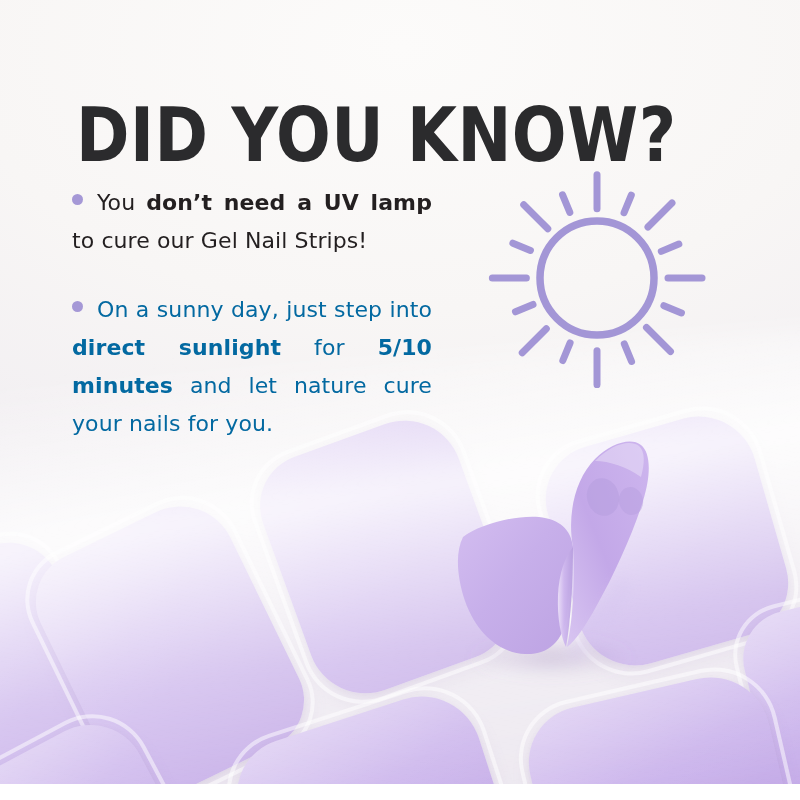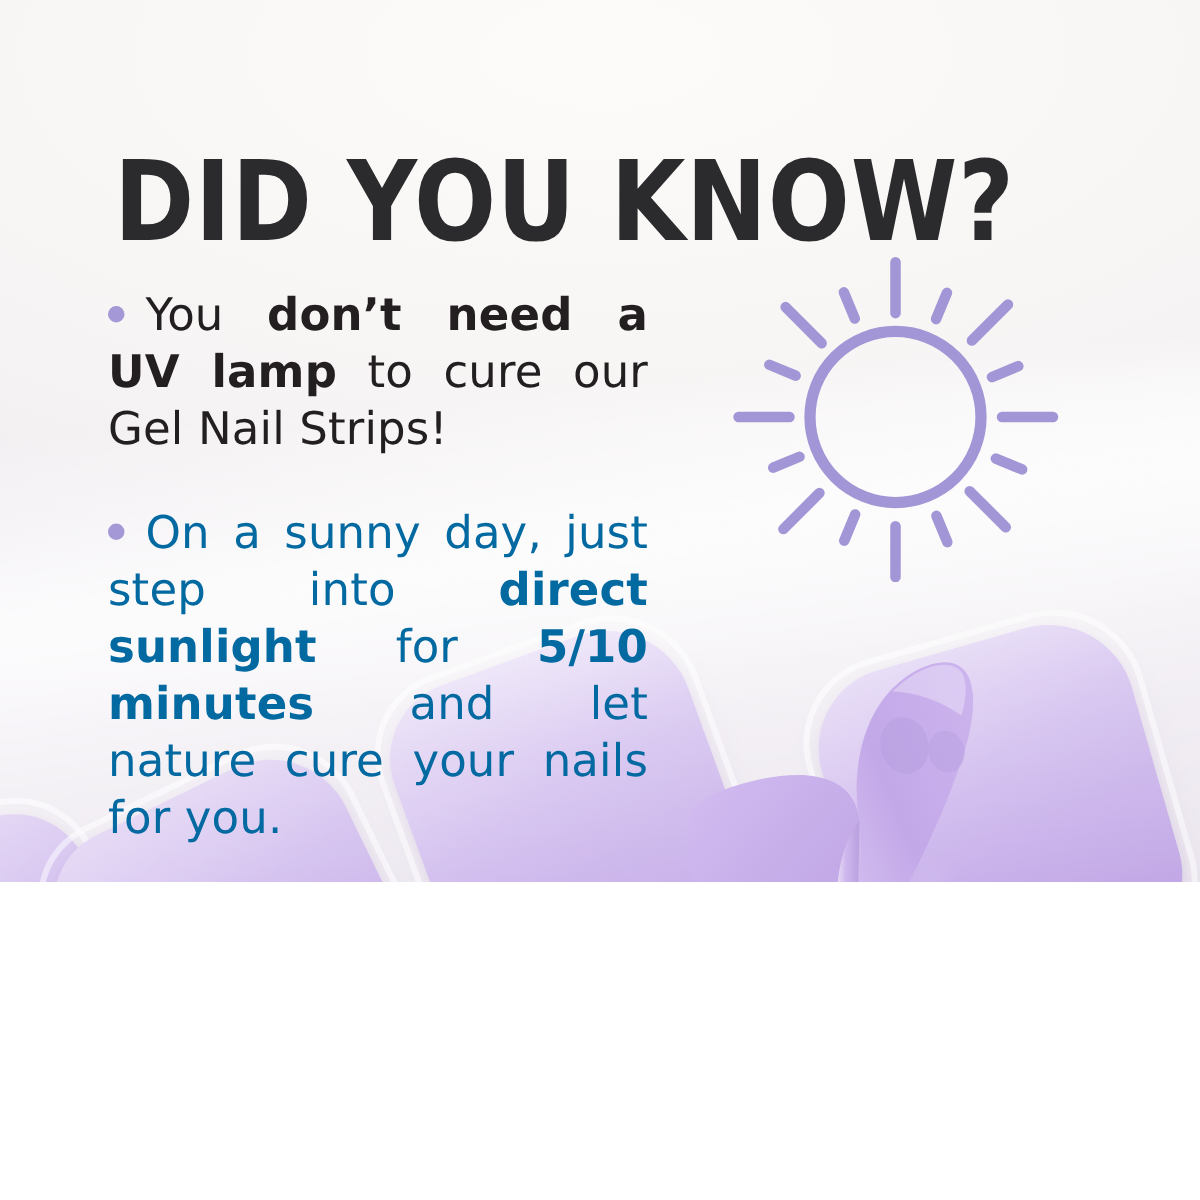--- a/index.html
+++ b/index.html
@@ -4,21 +4,21 @@
 <title>Did You Know - Gel Nail Strips</title>
 <style>
   html, body {
     margin: 0;
     padding: 0;
     background: #ffffff;
   }
   #poster {
     position: relative;
     width: 800px;
-    height: 588px;
+    height: 784px;
     overflow: hidden;
     background: #faf8f6;
     font-family: "Liberation Sans", sans-serif;
     -webkit-font-smoothing: antialiased;
   }
 
   
   #photo-layer {
     position: absolute;
     inset: 0;
@@ -101,21 +101,21 @@
 
   #bullets {
     position: absolute;
     left: 72px;
     top: 162px;
     width: 360px;
   }
   .bullet-row {
     position: relative;
     color: #231f20;
-    font-size: 30px;
+    font-size: 22px;
     line-height: 38px;
     letter-spacing: .1px;
     text-align: justify;
     text-justify: inter-word;
     font-family: "DejaVu Sans", sans-serif;
   }
   .bullet-row + .bullet-row { margin-top: 31px; }
   .bullet-row .dot {
     display: inline-block;
     width: 11px;

